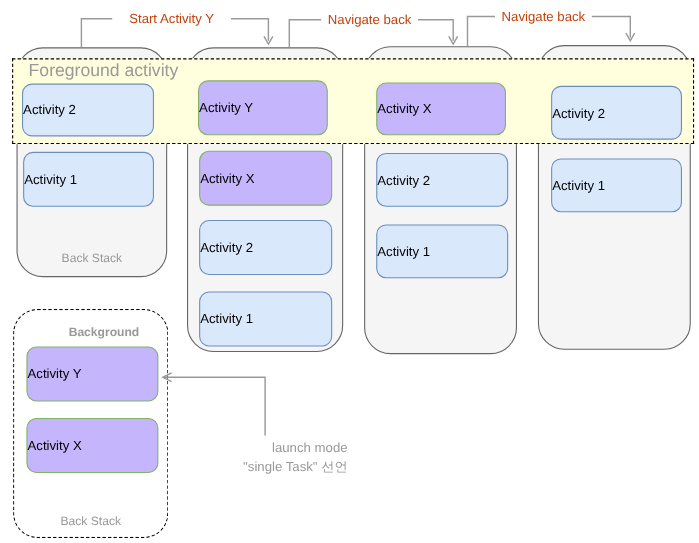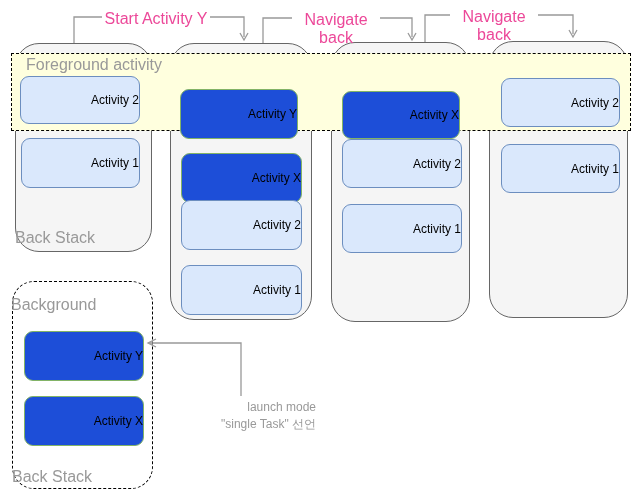--- a/index.html
+++ b/index.html
@@ -13,35 +13,35 @@
   }
   .band{
     position:absolute;left:11px;top:53px;width:620px;height:78px;
     background:#ffffde;border:1px dashed #000000;box-sizing:border-box;
   }
   .band-label{
     position:absolute;left:26px;top:56px;font-size:16px;color:#999999;
   }
   .act{
     position:absolute;border-radius:9px;box-sizing:border-box;
-    display:flex;align-items:center;justify-content:flex-end;
+    display:flex;align-items:center;justify-content:flex-start;
     font-size:12px;color:#000000;text-align:center;
   }
   .act.blue{background:#dae8fc;border:1px solid #6c8ebf;}
-  .act.green{background:#1d4ed8;border:1px solid #82b366;margin-top:16px;}
+  .act.green{background:#c4b5fd;border:1px solid #82b366;}
   .muted{
-    position:absolute;font-size:16px;color:#999999;
+    position:absolute;font-size:11px;color:#999999;text-align:center;
   }
   .bg-stack{
     position:absolute;left:12px;top:281px;width:141px;height:208px;
     background:#ffffff;border:1px dashed #000000;border-radius:22px;
     box-sizing:border-box;
   }
   .conn-label{
-    position:absolute;font-size:16px;color:#ec4899;text-align:center;
+    position:absolute;font-size:12px;color:#c2410c;text-align:center;
   }
   .annotation{
     position:absolute;left:166px;top:399px;width:150px;
     font-size:12px;color:#999999;text-align:right;line-height:17px;
     white-space:pre-line;
   }
   svg.overlay{
     position:absolute;left:0;top:0;width:635px;height:494px;
     pointer-events:none;
   }
@@ -91,21 +91,21 @@
   </div>
 
   <div class="act blue" style="left:501px;top:78px;width:119px;height:49px;">
     <span>Activity 2</span>
   </div>
   <div class="act blue" style="left:501px;top:144px;width:119px;height:49px;">
     <span>Activity 1</span>
   </div>
 
   <div class="bg-stack"></div>
-  <div class="muted" style="left:11px;top:296px;width:141px;">Background</div>
+  <div class="muted" style="left:24px;top:296px;width:141px;font-weight:bold;">Background</div>
   <div class="act green" style="left:24px;top:315px;width:120px;height:50px;">
     <span>Activity Y</span>
   </div>
   <div class="act green" style="left:24px;top:380px;width:120px;height:50px;">
     <span>Activity X</span>
   </div>
   <div class="muted" style="left:12px;top:468px;width:141px;">Back Stack</div>
 
   <div class="conn-label" style="left:104px;top:10px;width:104px;">Start Activity Y</div>
   <div class="conn-label" style="left:294px;top:11px;width:84px;">Navigate back</div>

